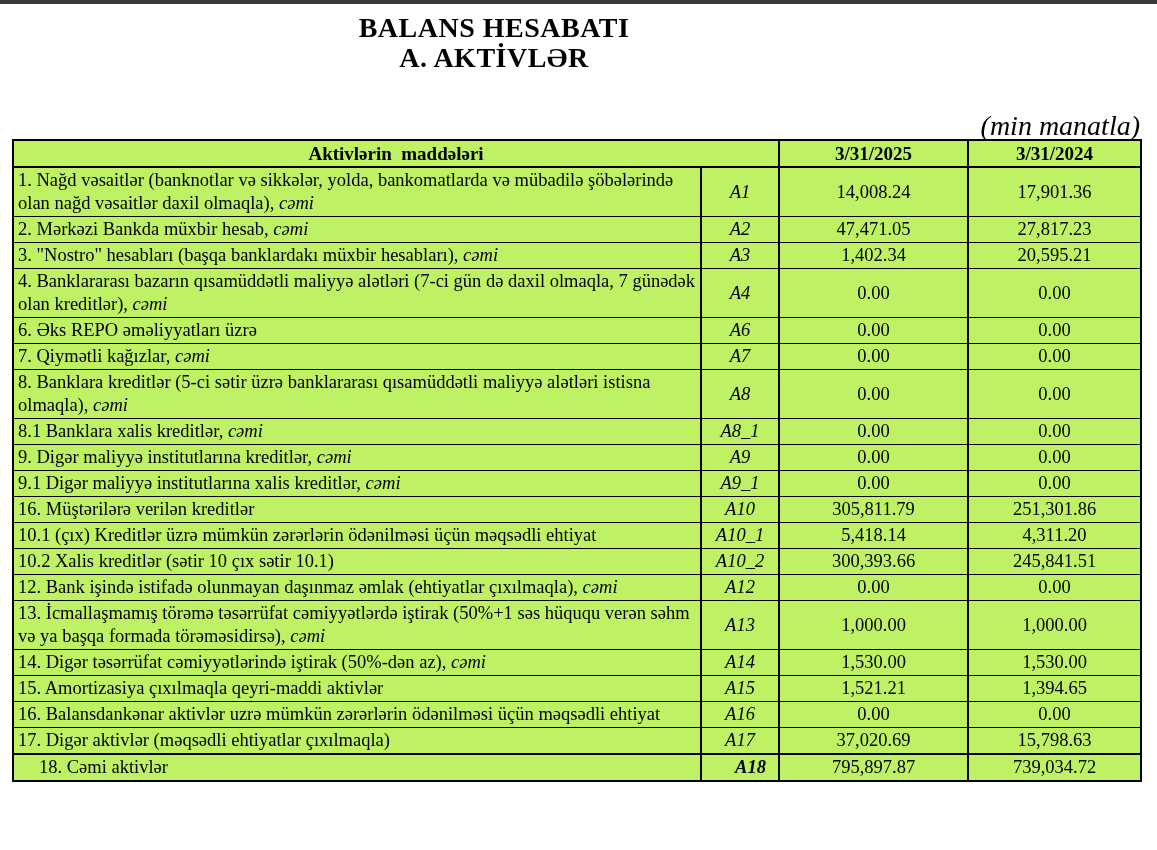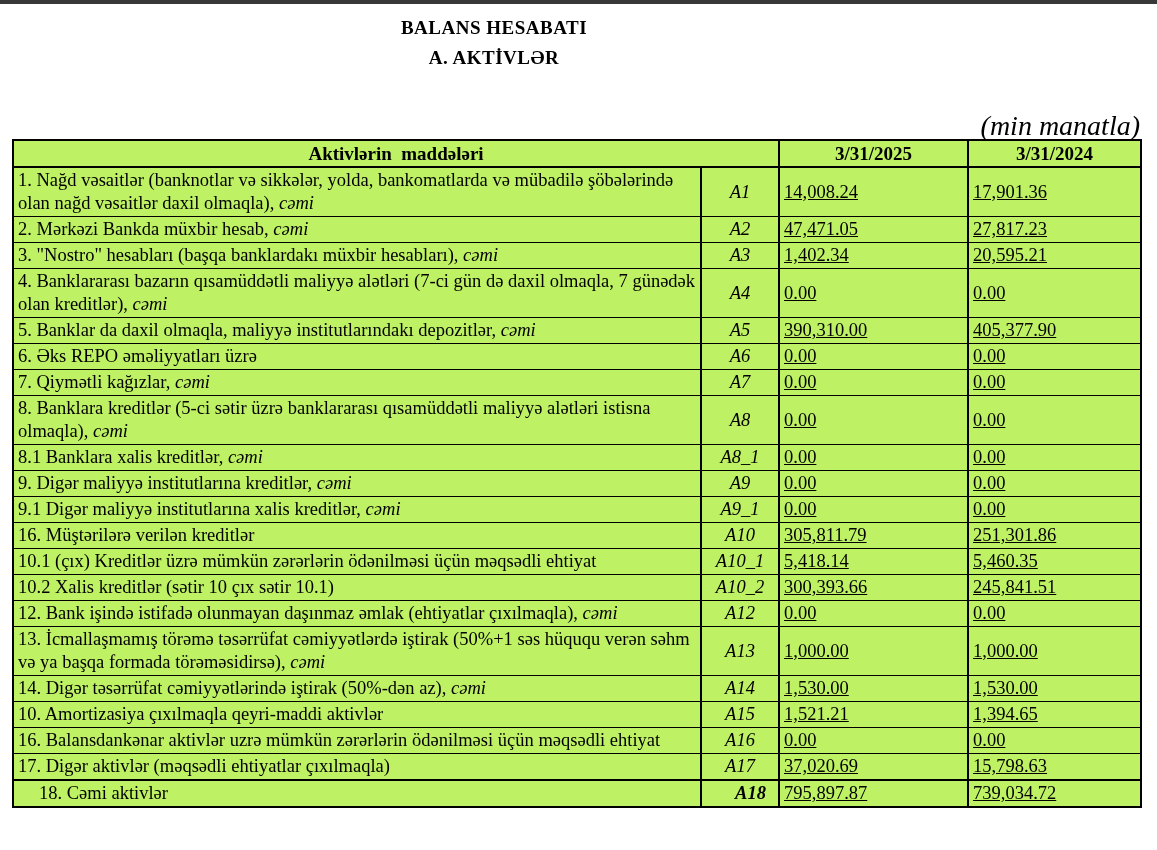--- a/index.html
+++ b/index.html
@@ -25,21 +25,21 @@
   .title-block {
     position: absolute;
     top: 13px;
     left: 0;
     width: 988px;
     text-align: center;
     color: #000;
   }
   .title-line {
     font-weight: bold;
-    font-size: 19px;
+    font-size: 28px;
     line-height: 30px;
     letter-spacing: 0.5px;
   }
   .unit-note {
     position: absolute;
     top: 110px;
     left: 740px;
     width: 400px;
     text-align: right;
     font-style: italic;
@@ -70,21 +70,21 @@
   }
   table.balance th {
     font-weight: bold;
     text-align: center;
     height: 22px;
     border-bottom: 2px solid #000;
     font-size: 19px;
   }
   td.desc-cell { text-align: left; }
   td.code-cell { text-align: center; font-style: italic; }
-  td.num-cell  { text-align: left; padding-right: 5px; text-decoration: underline; }
+  td.num-cell  { text-align: center; padding-right: 5px; }
   tr.total-row td { border-top: 2px solid #000; }
   tr.total-row td.desc-cell, tr.total-row td.code-cell { font-weight: bold; padding-left: 25px; }
   .seg-i { font-style: italic; }
   .seg-b { font-weight: normal; }
 </style>
 </head>
 <body>
 
 <div class="page">
 
@@ -134,26 +134,20 @@
       <td class="num-cell">20,595.21</td>
     </tr>
 
     <tr>
       <td class="desc-cell"><span>4. Banklararası bazarın qısamüddətli maliyyə alətləri (7-ci gün də daxil olmaqla, 7 günədək olan kreditlər), </span><span class="seg-i">cəmi</span></td>
       <td class="code-cell">A4</td>
       <td class="num-cell">0.00</td>
       <td class="num-cell">0.00</td>
     </tr>
 
-    <tr>
-      <td class="desc-cell"><span>5. Banklar da daxil olmaqla, maliyyə institutlarındakı depozitlər, </span><span class="seg-i">cəmi</span></td>
-      <td class="code-cell">A5</td>
-      <td class="num-cell">390,310.00</td>
-      <td class="num-cell">405,377.90</td>
-    </tr>
 
     <tr>
       <td class="desc-cell"><span>6. Əks REPO əməliyyatları üzrə</span></td>
       <td class="code-cell">A6</td>
       <td class="num-cell">0.00</td>
       <td class="num-cell">0.00</td>
     </tr>
 
     <tr>
       <td class="desc-cell"><span>7. Qiymətli kağızlar, </span><span class="seg-i">cəmi</span></td>
@@ -194,21 +188,21 @@
       <td class="desc-cell"><span>16. Müştərilərə verilən kreditlər</span></td>
       <td class="code-cell">A10</td>
       <td class="num-cell">305,811.79</td>
       <td class="num-cell">251,301.86</td>
     </tr>
 
     <tr>
       <td class="desc-cell"><span>10.1 </span><span class="seg-b">(çıx)</span><span> Kreditlər üzrə mümkün zərərlərin ödənilməsi üçün məqsədli ehtiyat</span></td>
       <td class="code-cell">A10_1</td>
       <td class="num-cell">5,418.14</td>
-      <td class="num-cell">5,460.35</td>
+      <td class="num-cell">4,311.20</td>
     </tr>
 
     <tr>
       <td class="desc-cell"><span>10.2 Xalis kreditlər (sətir 10 çıx sətir 10.1)</span></td>
       <td class="code-cell">A10_2</td>
       <td class="num-cell">300,393.66</td>
       <td class="num-cell">245,841.51</td>
     </tr>
 
 
@@ -227,21 +221,21 @@
     </tr>
 
     <tr>
       <td class="desc-cell"><span>14. Digər təsərrüfat cəmiyyətlərində iştirak (50%-dən az), </span><span class="seg-i">cəmi</span></td>
       <td class="code-cell">A14</td>
       <td class="num-cell">1,530.00</td>
       <td class="num-cell">1,530.00</td>
     </tr>
 
     <tr>
-      <td class="desc-cell"><span>10. Amortizasiya çıxılmaqla qeyri-maddi aktivlər</span></td>
+      <td class="desc-cell"><span>15. Amortizasiya çıxılmaqla qeyri-maddi aktivlər</span></td>
       <td class="code-cell">A15</td>
       <td class="num-cell">1,521.21</td>
       <td class="num-cell">1,394.65</td>
     </tr>
 
     <tr>
       <td class="desc-cell"><span>16. Balansdankənar aktivlər uzrə mümkün zərərlərin ödənilməsi üçün məqsədli ehtiyat</span></td>
       <td class="code-cell">A16</td>
       <td class="num-cell">0.00</td>
       <td class="num-cell">0.00</td>

